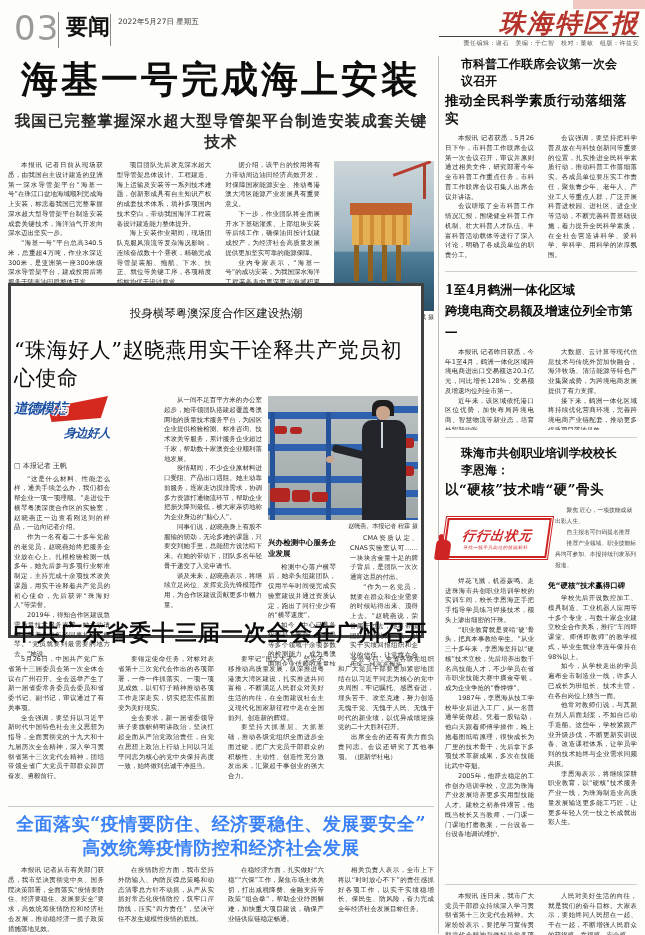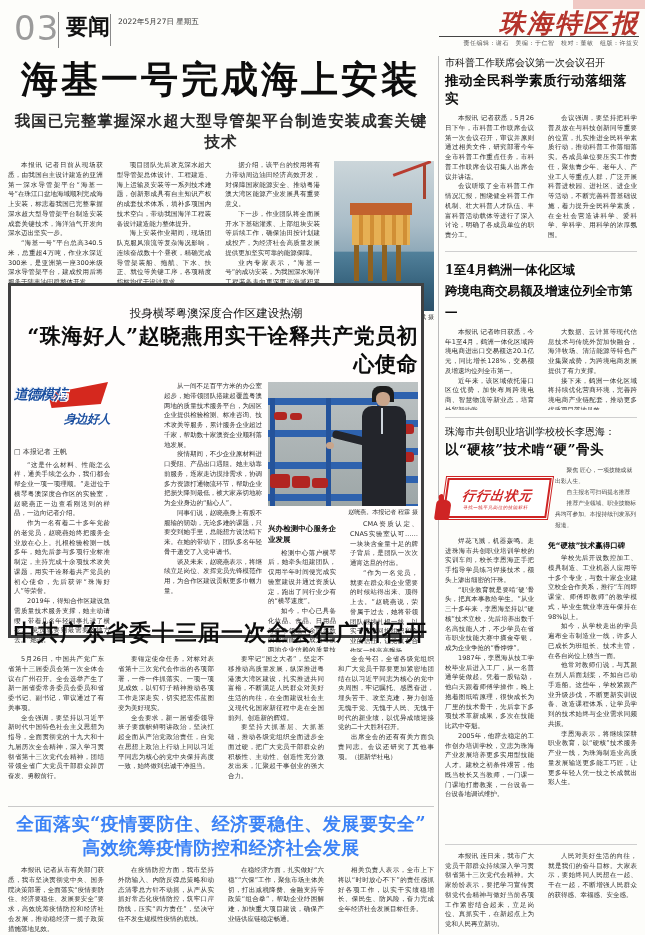--- a/index.html
+++ b/index.html
@@ -39,21 +39,21 @@
   .plat-deck{position:absolute;left:16px;top:42px;width:62px;height:12px;background:#c2622e;}
   .plat-mid{position:absolute;left:18px;top:54px;width:58px;height:30px;
      background:repeating-linear-gradient(90deg,#e6b054 0 7px,#d18f35 7px 11px);}
   .plat-legs{position:absolute;left:20px;top:84px;width:54px;height:36px;
      background:repeating-linear-gradient(90deg,#8f6220 0 5px,rgba(0,0,0,0) 5px 14px);}
   .plat-crane{position:absolute;right:2px;top:6px;width:40px;height:3px;background:#b83c30;transform:rotate(-20deg);}
   .plat-mast{position:absolute;right:8px;top:4px;width:3px;height:34px;background:#a7422f;}
   .plat-boat{position:absolute;left:6px;bottom:14px;width:18px;height:5px;background:#e8e4dd;border-radius:1px;}
   
   #red-art{position:absolute;left:8px;top:283px;width:404px;height:329px;border:3px solid #404040;background:#fffdfc;padding:20px 3px 0;}
-  #red-headline{font-size:21px;font-weight:bold;text-align:right;color:#0c0c0c;margin:1px 0 4px;letter-spacing:.5px;}
+  #red-headline{font-size:21px;font-weight:normal;text-align:left;color:#0c0c0c;margin:15px 0 4px;letter-spacing:.5px;}
   #red-row{display:flex;gap:6px;height:276px;overflow:hidden;}
   #red-c1{flex:0 0 96px;}
   #red-c2{flex:0 0 98px;margin-left:48px;}
   #red-c3{flex:1;}
   .dd-logo{position:relative;width:96px;height:48px;margin-bottom:17px;}
   .dd-t1{position:absolute;left:0;top:2px;font-size:14px;font-weight:bold;font-style:italic;color:#1b4fa0;
          text-shadow:1px 1px 0 #fff,-1px -1px 0 #dfe8f5;letter-spacing:-1px;}
   .dd-flag{position:absolute;right:2px;top:0;width:60px;height:26px;background:#d5281e;
          clip-path:polygon(0 45%,100% 0,88% 85%,6% 100%);}
   .dd-conj{position:absolute;right:40px;top:4px;font-size:12px;font-weight:bold;color:#fff;}
@@ -78,21 +78,21 @@
   #gd-art{position:absolute;left:8px;top:618px;width:426px;}
   #gd-headline{font-size:22px;font-weight:bold;text-align:center;letter-spacing:1px;color:#0d0d0d;margin:0 0 7px;}
   #gd-cols{height:152px;}
   #rule-gd{left:8px;top:806px;width:426px;}
   
   #bottom-art{position:absolute;left:8px;top:812px;width:426px;}
   .bottom-h{font-size:18px;font-weight:bold;text-align:center;color:#3b82f6;margin:0;letter-spacing:.5px;}
   #bottom-cols{height:72px;margin-top:6px;}
   
   #right-col{position:absolute;left:445px;top:56px;width:192px;}
-  .r-kicker{font-size:10px;font-weight:normal;color:#111;margin:0 0 2px;}
+  .r-kicker{font-size:12px;font-weight:bold;color:#111;margin:0 16px 2px;}
   .r-headline{font-size:13.5px;font-weight:bold;color:#0c0c0c;margin:0 0 6px;letter-spacing:.5px;}
   .r-cols{height:130px;}
   .r-rule{width:192px;height:1px;background:#cfcfcf;margin:7px 0;}
   #rb-h1,#rb-h2{font-size:12.5px;font-weight:bold;color:#0c0c0c;margin:0;line-height:1.7;}
   #rc-logo-row{display:flex;gap:6px;align-items:center;margin:4px 0 6px;}
   .zy-logo{position:relative;flex:0 0 100px;height:36px;border:2px solid #cf2424;outline:1px solid #cf2424;outline-offset:1px;
            transform:skewX(-8deg);background:#fff;display:flex;flex-direction:column;justify-content:center;align-items:center;}
   .zy-text{font-size:13px;font-weight:bold;font-style:italic;color:#cf2424;letter-spacing:1px;
            font-family:"DejaVu Serif","Liberation Serif",serif;}
   .zy-sub{font-size:4.5px;color:#cf2424;letter-spacing:.5px;}

